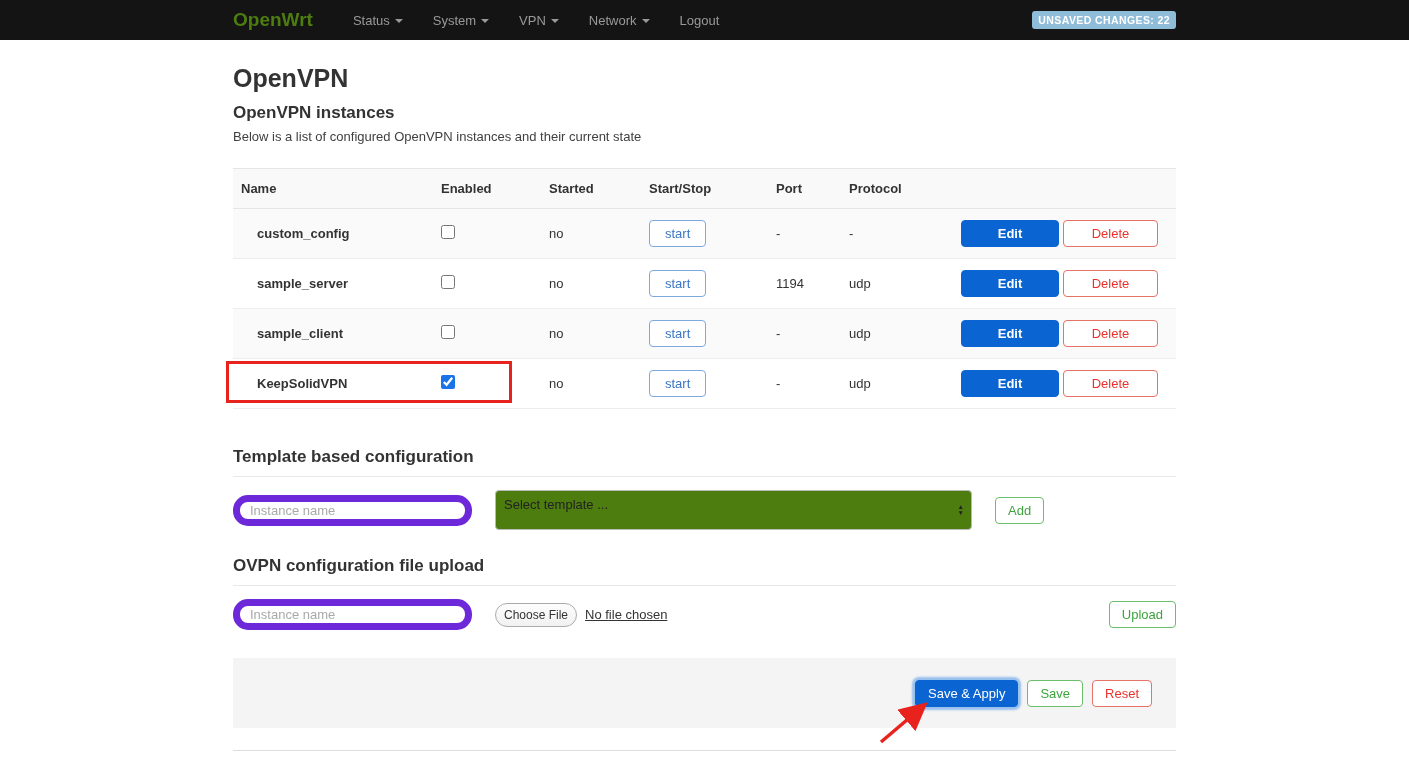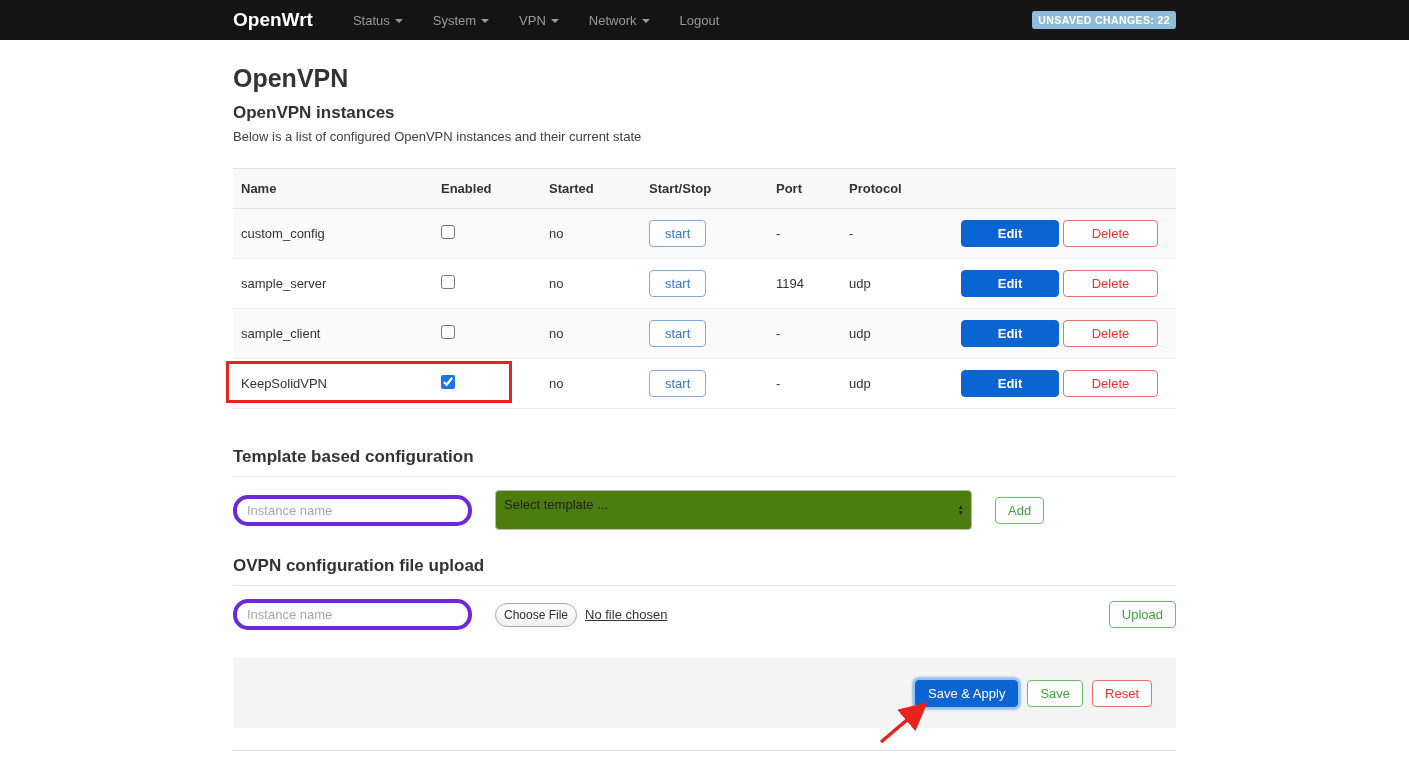--- a/index.html
+++ b/index.html
@@ -9,21 +9,21 @@
     background: #ffffff;
     color: #333;
     position: relative;
     overflow: hidden;
   }
   .container { width: 943px; margin: 0 auto; }
 
   
   .navbar { height: 40px; background: #141414; }
   .nav-inner { display: flex; align-items: center; height: 40px; }
-  .brand { color: #ffffff; font-size: 19px; font-weight: bold; margin-right: 40px; cursor: pointer; }
+  .brand { color: #4d7c0f; font-size: 19px; font-weight: bold; margin-right: 40px; cursor: pointer; }
   .menu { display: flex; gap: 30px; align-items: center; }
   .menu a { color: #999; font-size: 13px; text-decoration: none; cursor: pointer; }
   .caret {
     display: inline-block; margin-left: 5px; width: 0; height: 0;
     border-left: 4px solid transparent; border-right: 4px solid transparent;
     border-top: 4px solid #999; vertical-align: middle;
   }
   .badge {
     margin-left: auto; background: #8fbcd9; color: #fff;
     font-size: 10.5px; font-weight: bold; letter-spacing: .4px;
@@ -40,21 +40,21 @@
   table { width: 100%; border-collapse: collapse; }
   thead th {
     background: #f9f9f9; text-align: left; font-size: 13px; color: #333;
     padding: 12px 8px; border-top: 1px solid #e5e5e5; border-bottom: 1px solid #e5e5e5;
   }
   th:nth-child(1){width:200px} th:nth-child(2){width:108px} th:nth-child(3){width:100px}
   th:nth-child(4){width:127px} th:nth-child(5){width:73px} th:nth-child(6){width:112px}
   tbody td { padding: 11px 8px; font-size: 13px; border-bottom: 1px solid #ededed; height: 48px; vertical-align: middle; }
   tbody tr:nth-child(odd) { background: #fafafa; }
   .cell-name { position: relative; }
-  .cell-name span { font-weight: normal; }
+  .cell-name span { font-weight: bold; margin-left: 16px; }
   input[type="checkbox"] { width: 14px; height: 14px; accent-color: #1a73e8; cursor: pointer; }
 
   .row-highlight {
     position: absolute; left: -7px; top: 2px; width: 286px; height: 42px;
     border: 3px solid #e8231d; pointer-events: none;
   }
 
   
   .btn {
     display: inline-block; font-family: inherit; font-size: 13px; line-height: 1;
@@ -67,21 +67,21 @@
   .btn-green { color: #3da43d; border-color: #6cbd6c; }
   .btn-saveapply {
     background: #0a64d2; border: 1px solid #0a64d2; color: #fff;
     box-shadow: 0 0 2px 3px rgba(40,130,230,.45);
   }
   .btn-reset { color: #e9322d; border-color: #e57368; }
 
   
   .form-row { display: flex; align-items: center; gap: 23px; margin: 13px 0 26px; }
   input.text {
-    width: 239px; height: 31px; border: 4px solid #6d28d9; border-radius: 15px;
+    width: 239px; height: 31px; border: 7px solid #6d28d9; border-radius: 15px;
     padding: 0 10px; font-size: 13px; color: #333; font-family: inherit;
   }
   input.text::placeholder { color: #a9a9a9; }
   .select-wrap { position: relative; width: 477px; }
   select {
     width: 100%; height: 40px; border: 1px solid #b9b9b9; border-radius: 4px;
     background: #4d7c0f; font-size: 13px; padding: 0 24px 12px 8px; color: #222;
     appearance: none; -webkit-appearance: none; font-family: inherit; cursor: pointer;
   }
   .select-arrows {

